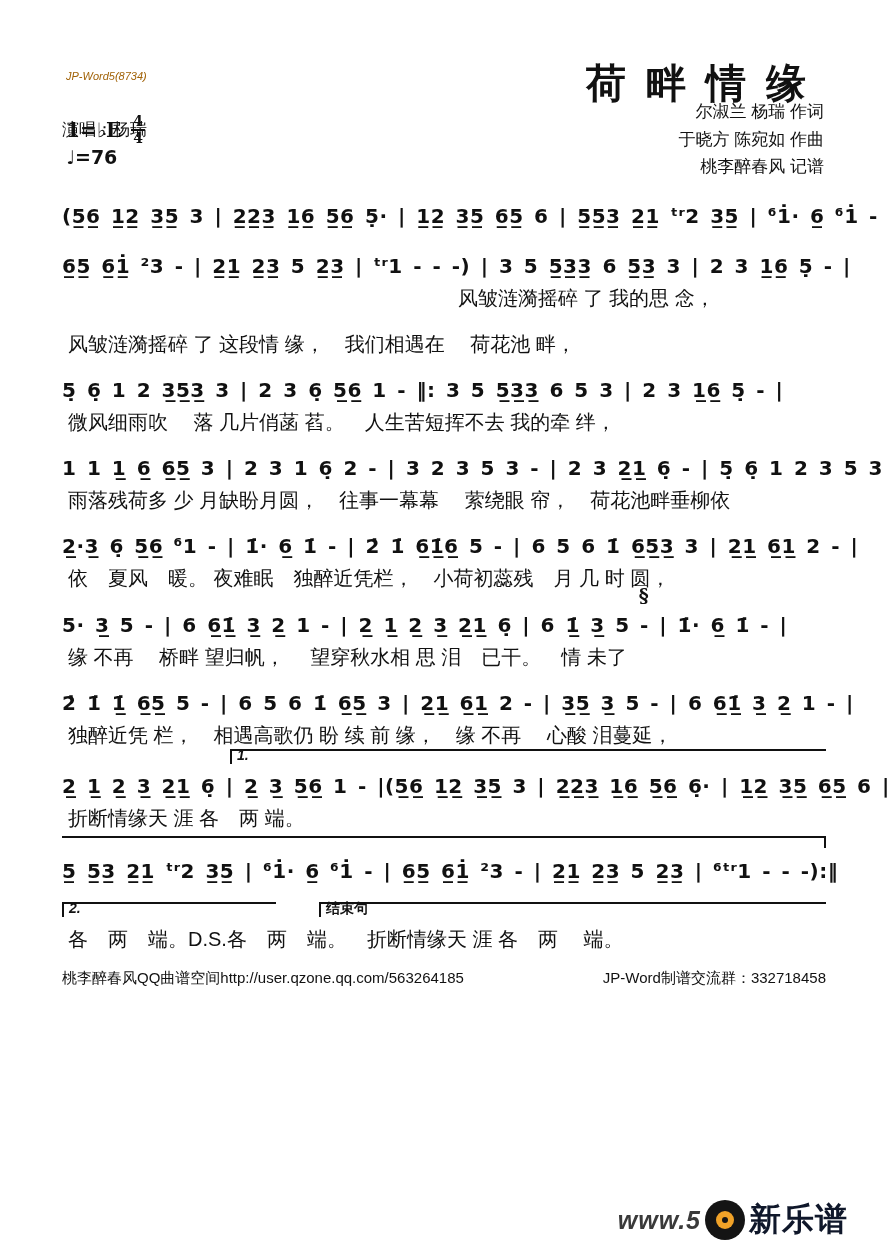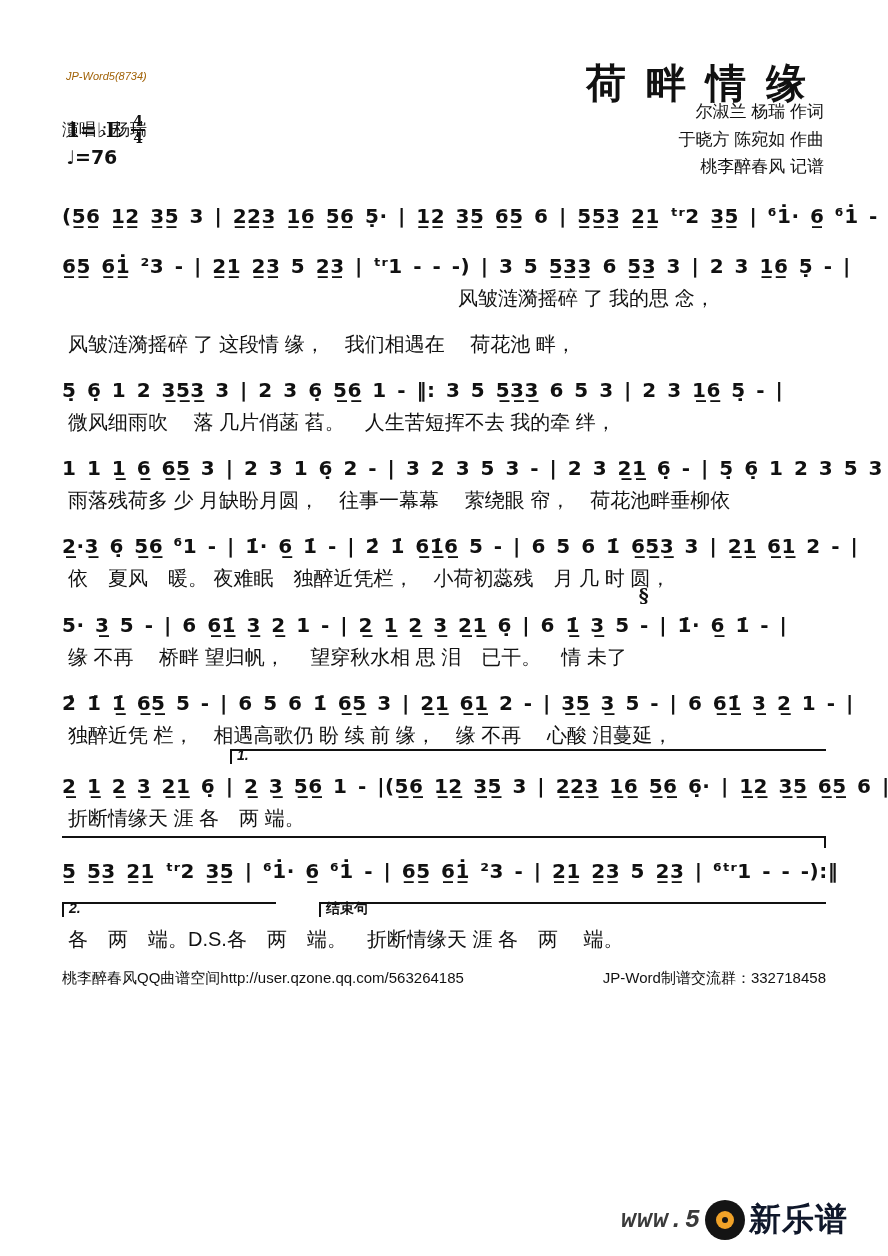--- a/index.html
+++ b/index.html
@@ -49,21 +49,21 @@
                         font-weight:bold; font-style:italic; }
   .volta .ending-label { position:absolute; left:5px; top:-4px; font-size:14px; font-weight:bold; font-style:normal; }
   .v-start { border-left:2px solid #111; }
   .v-endtick { border-right:2px solid #111; }
   .volta-1 { left:22%; right:0; }
   .volta-cont { left:0; right:0; top:-19px; height:12px; }
   .volta-2 { left:0; width:28%; }
   .volta-end { left:30.5%; right:0;margin-left:24px; }
   
   .footer { display:flex; justify-content:space-between; margin-top:6px; font-size:15px; }
-  .logo-row { position:absolute; right:40px; bottom:14px; display:flex; align-items:center; gap:4px;font-family:Liberation Mono, monospace; }
+  .logo-row { position:absolute; right:40px; bottom:14px; display:flex; align-items:center; gap:4px; }
   .logo-www { font-style:italic; font-weight:bold; font-size:25px; color:#3a3a3a; letter-spacing:1px; }
   .record { width:40px; height:40px; border-radius:50%; background:#141414; position:relative; flex:0 0 auto; }
   .record::before { content:""; position:absolute; inset:11px; border-radius:50%; background:#f0a228; }
   .record::after { content:""; position:absolute; inset:17px; border-radius:50%; background:#141414; }
   .logo-brand { font-weight:bold; font-size:32px; color:#0f172a; letter-spacing:1px; }
 </style>
 </head>
 <body>
 
 <div class="page">

